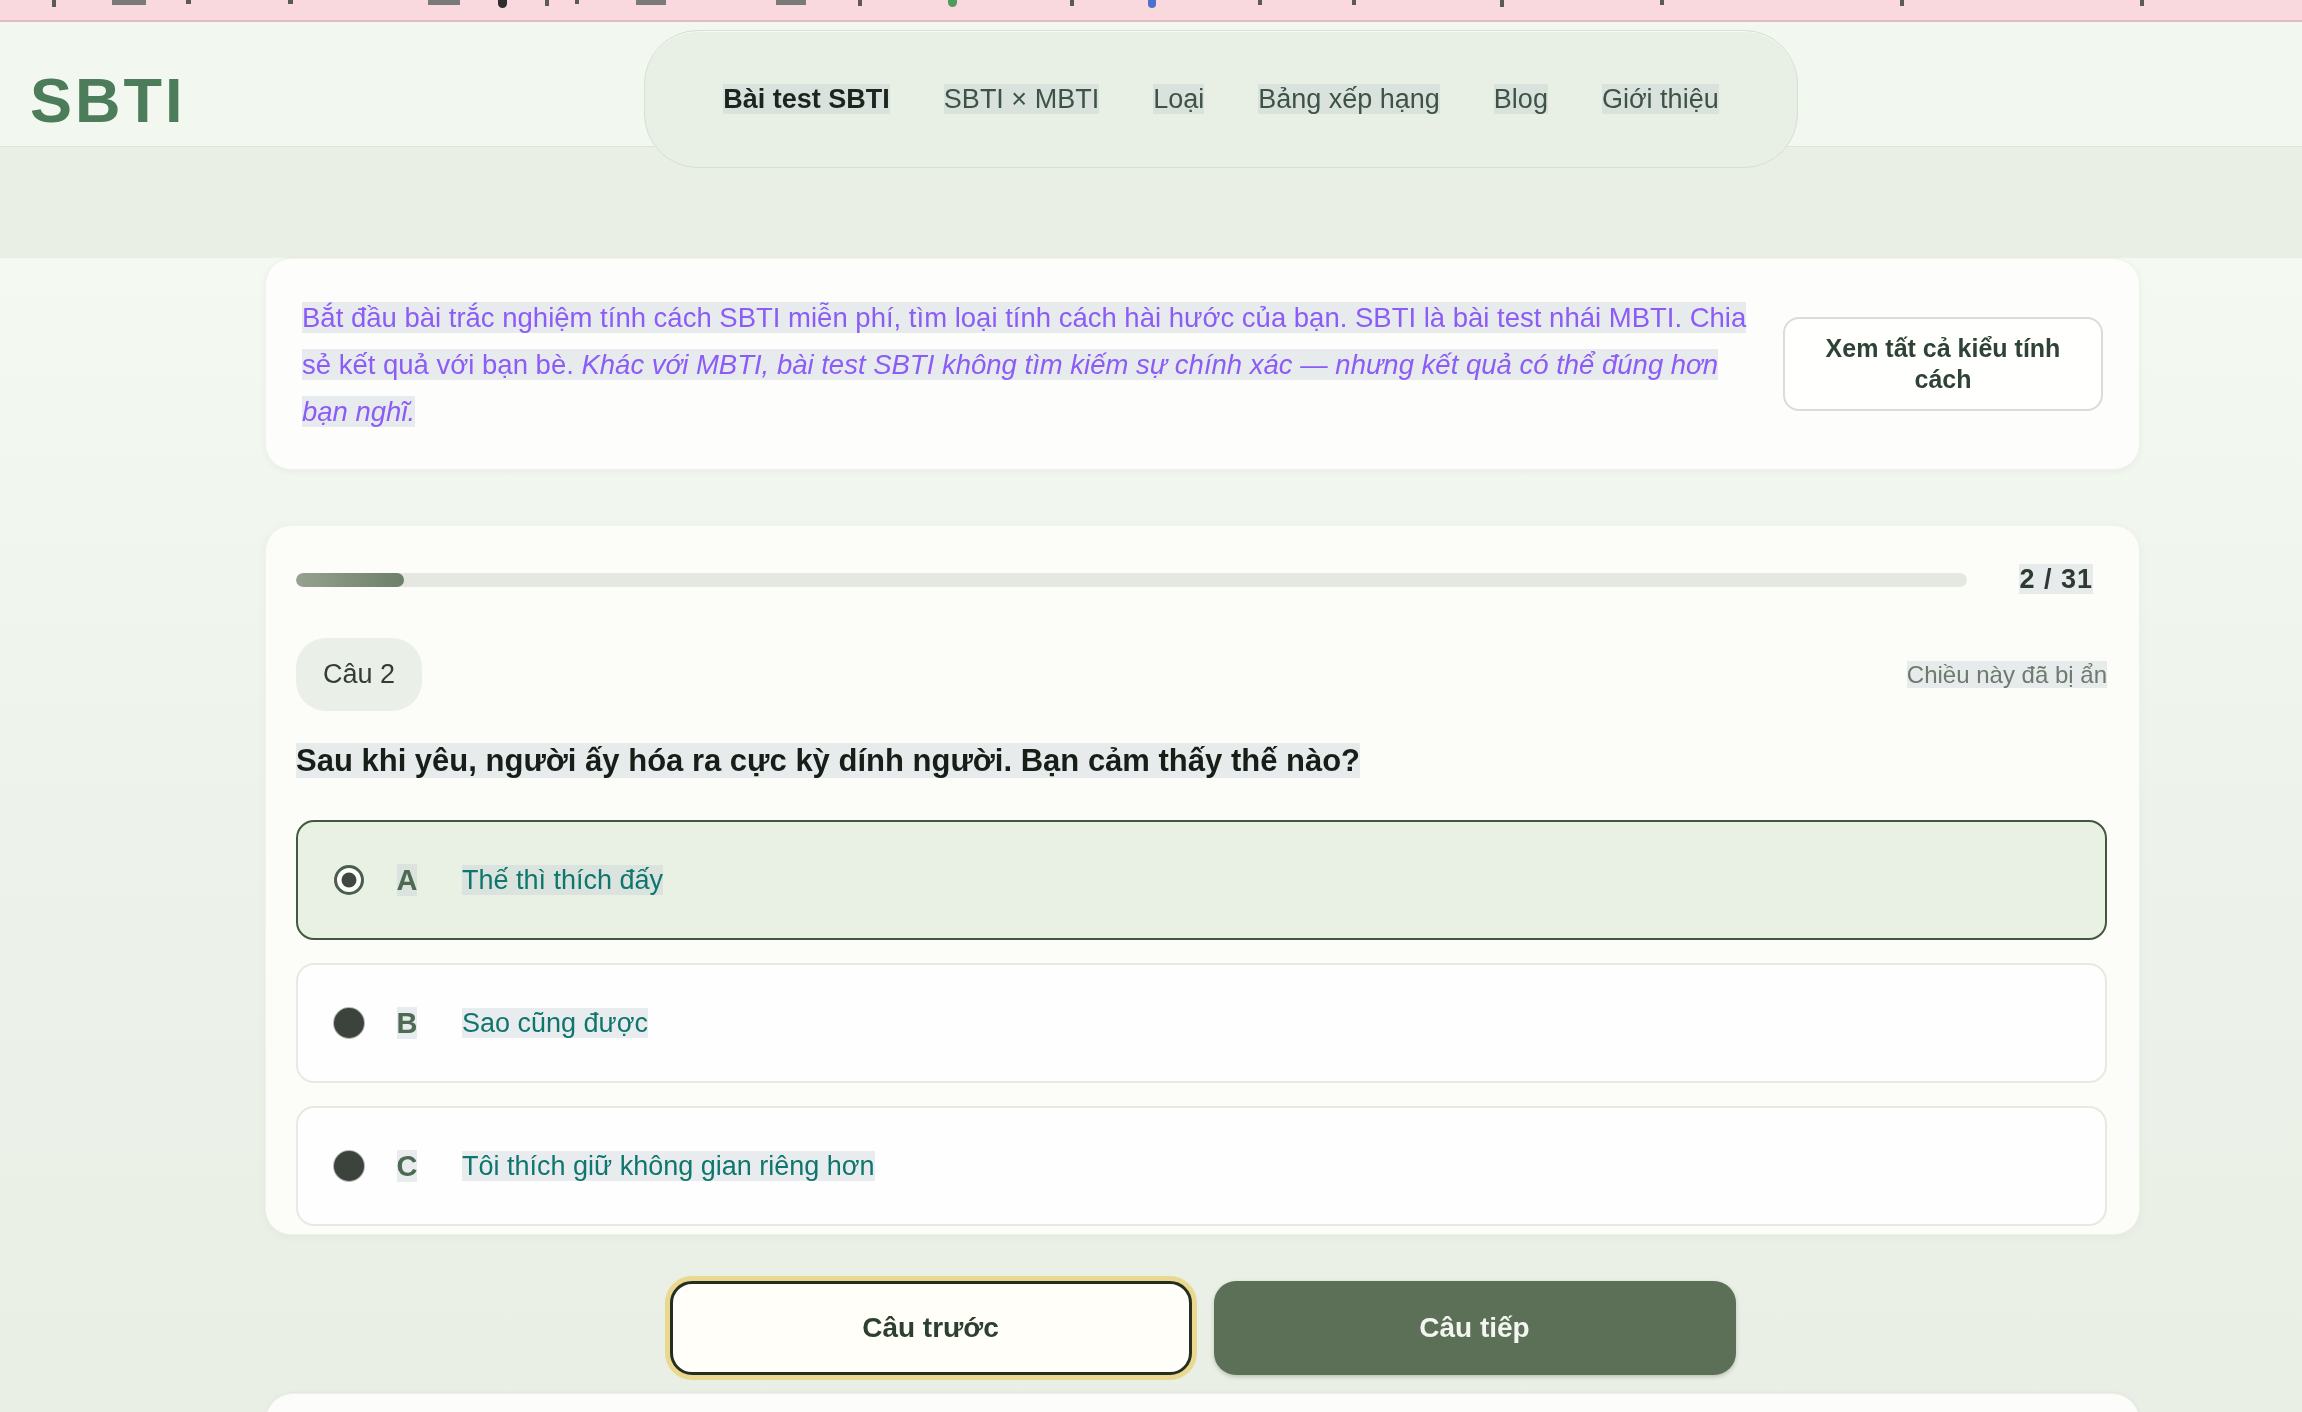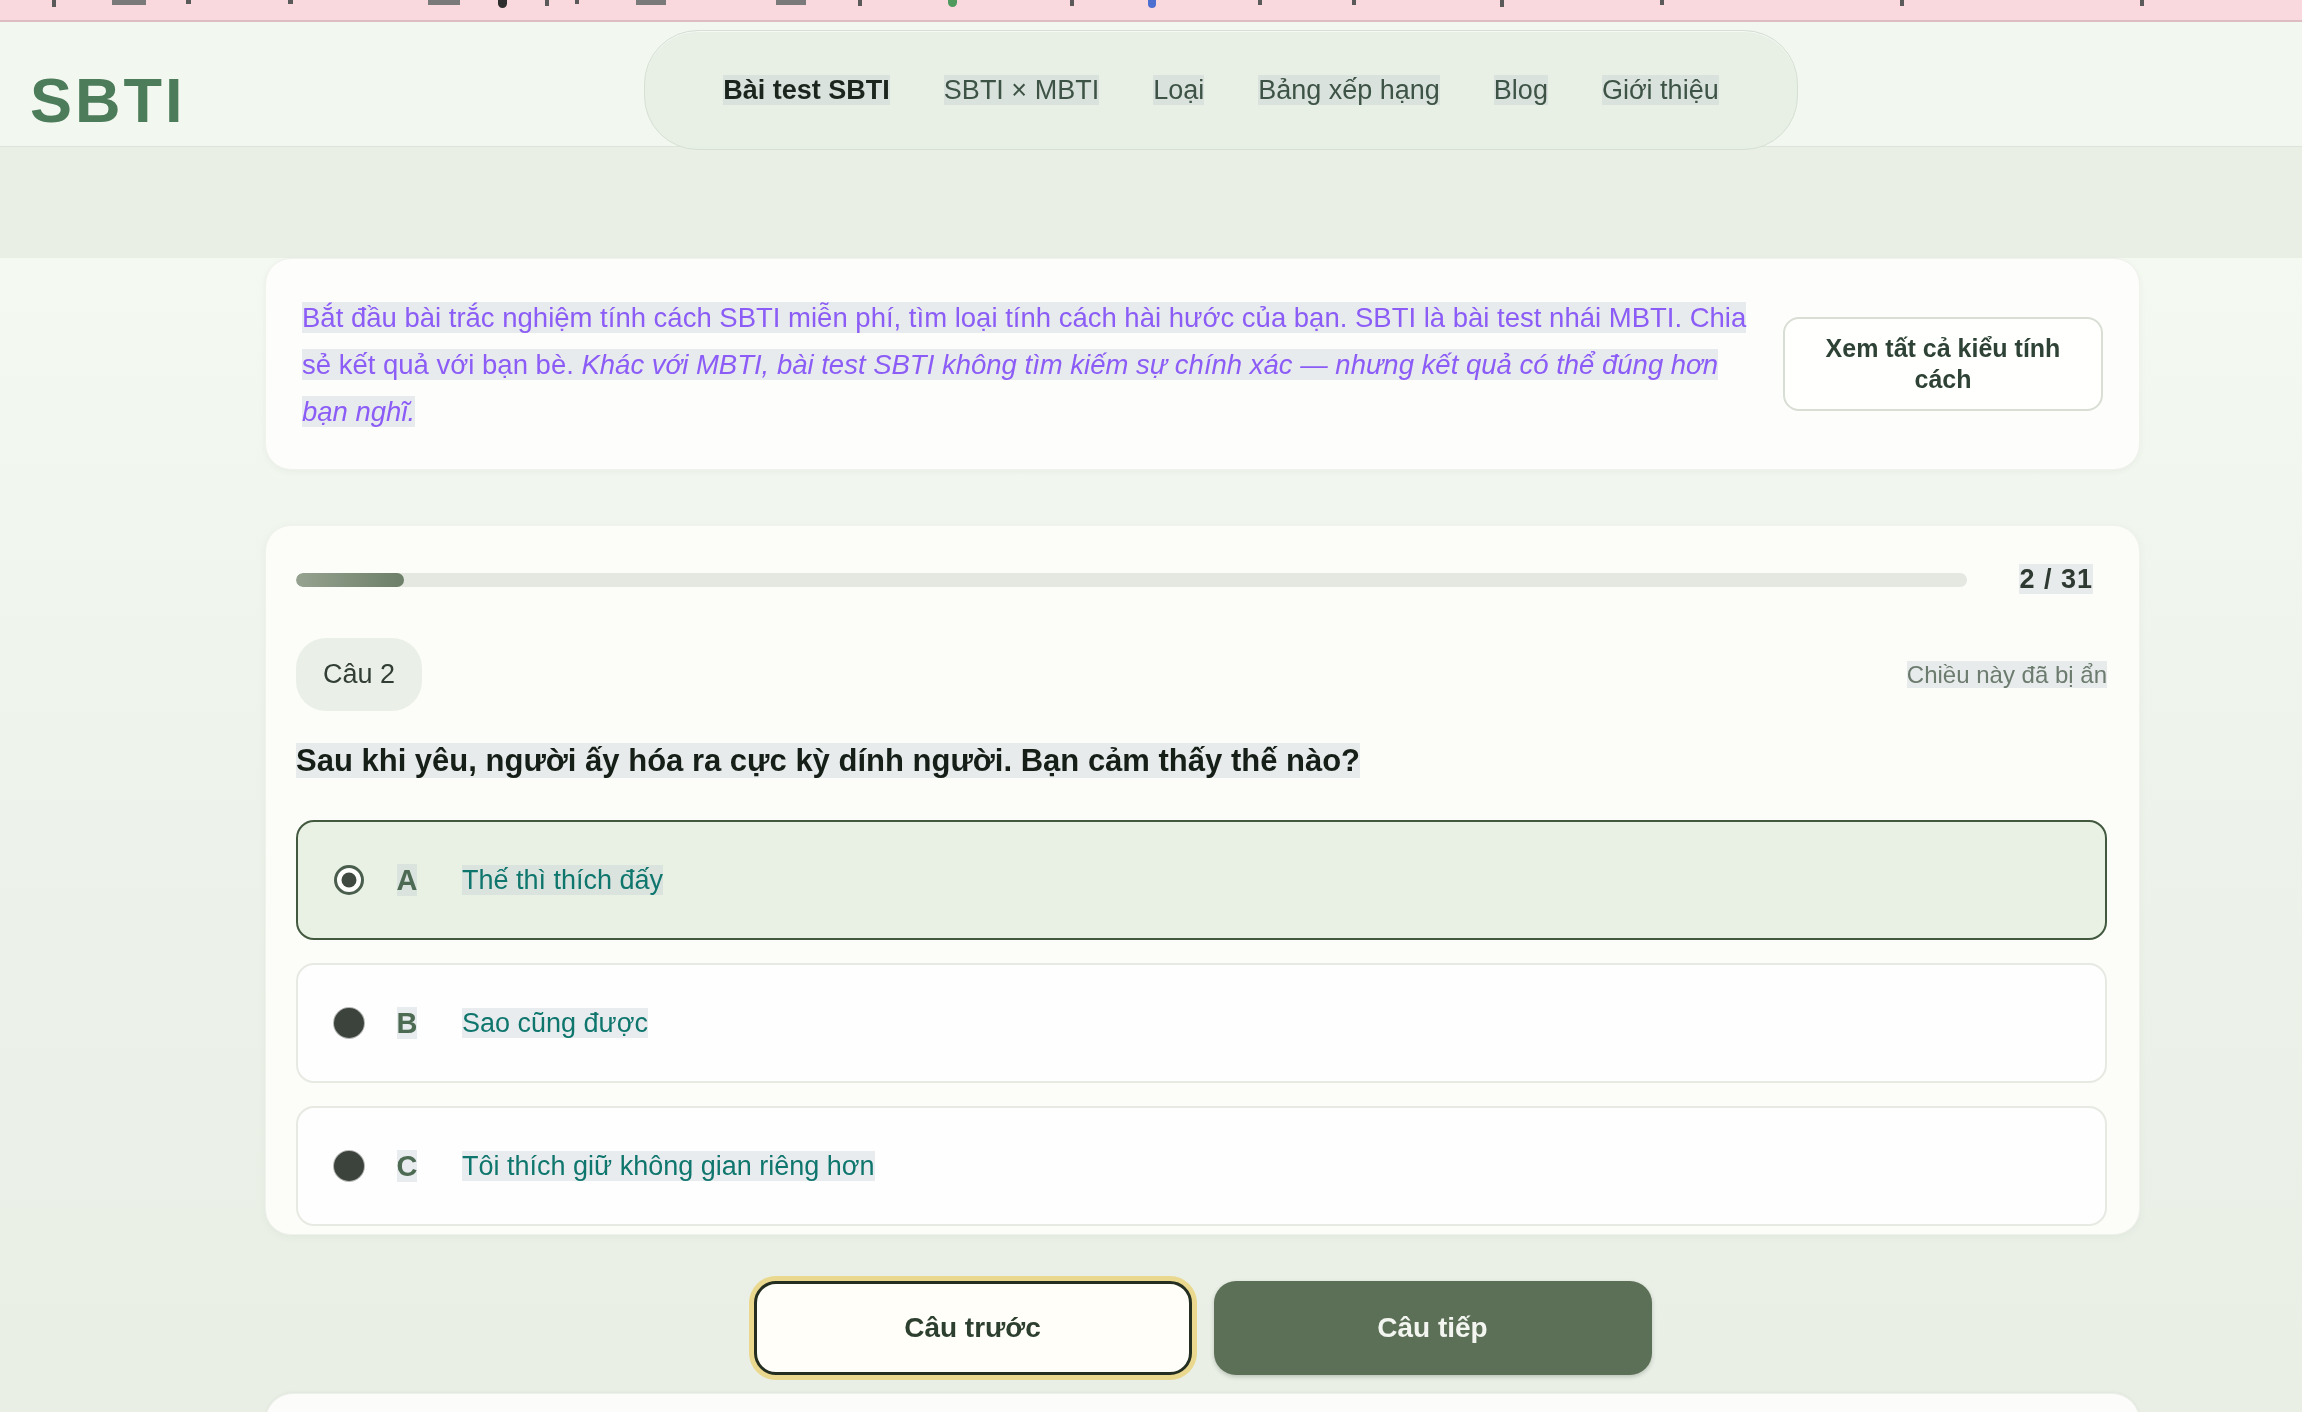--- a/index.html
+++ b/index.html
@@ -27,21 +27,21 @@
   .bm-frag.f16 { left:1352px; width:4px; height:5px; }
   .bm-frag.f17 { left:1500px; width:4px; height:7px; }
   .bm-frag.f18 { left:1660px; width:4px; height:5px; }
   .bm-frag.f19 { left:1900px; width:4px; height:6px; }
   .bm-frag.f20 { left:2140px; width:4px; height:6px; }
 
   
   .site-header { position:relative; width:100%; height:125px; background:#f2f7f0; border-bottom:1px solid #dde4d9; }
   .logo { position:absolute; left:30px; top:50%; transform:translateY(-50%);
           font-size:63px; font-weight:bold; letter-spacing:3px; color:#4d7c5a;margin-top:16px; }
-  .nav-pill { position:absolute; left:644px; top:8px; width:1154px; height:120px;
+  .nav-pill { position:absolute; left:644px; top:8px; width:1154px; height:138px;
           background:#e8f0e6; border:1px solid #d5dfd2; border-radius:54px;
           display:flex; align-items:center; justify-content:center; gap:54px;
           box-shadow:inset 0 1px 0 rgba(255,255,255,.6); }
   .nav-item { font-size:27px; color:#3d5345; font-weight:500; cursor:pointer; white-space:nowrap; }
   .nav-item.active { font-weight:bold; color:#1b241d; }
 
   
   .content { position:relative; width:100%; height:1265px;
              background:linear-gradient(180deg,#f4f9f2 0%, #edf3ea 45%, #e8eee4 100%); }
   .container { margin-left:265px; width:1875px; }
@@ -83,21 +83,21 @@
   .radio { width:30px; height:30px; border-radius:50%; flex:0 0 auto; }
   .option.selected .radio { border:3.5px solid #4a5e4d; background:#fdfdfb; position:relative; }
   .option.selected .radio::after { content:""; position:absolute; left:50%; top:50%;
             transform:translate(-50%,-50%); width:15px; height:15px; border-radius:50%; background:#3f493f; }
   .option:not(.selected) .radio { background:#3c423c; box-shadow:0 0 0 1px rgba(40,46,40,.35); }
   .opt-letter { margin-left:25px; width:36px; text-align:center; font-size:29px; font-weight:bold; color:#4d6a53; }
   .opt-text { margin-left:37px; font-size:27px; color:#0f766e; }
 
   
   .btn-row { margin-top:46px; display:flex; justify-content:center; gap:22px; }
-  .btn { height:94px; width:438px; border-radius:22px; font-family:"Liberation Sans", sans-serif;
+  .btn { height:94px; width:522px; border-radius:22px; font-family:"Liberation Sans", sans-serif;
          font-size:28px; font-weight:bold; cursor:pointer; }
   .btn-prev { background:#fffef8; color:#2d3f2f; border:3px solid #252f21;
               box-shadow:0 0 0 5px #e9d88d; }
   .btn-next { background:#5c6f57; color:#f3f5f0; border:none; box-shadow:0 2px 4px rgba(50,65,50,.25); }
 
   
   .peek-card { margin-top:18px; height:60px; background:#fcfdfb; border:1px solid #eef0ea;
                border-radius:28px 28px 0 0; box-shadow:0 -1px 3px rgba(60,80,60,.05); }
 </style>
 </head>

